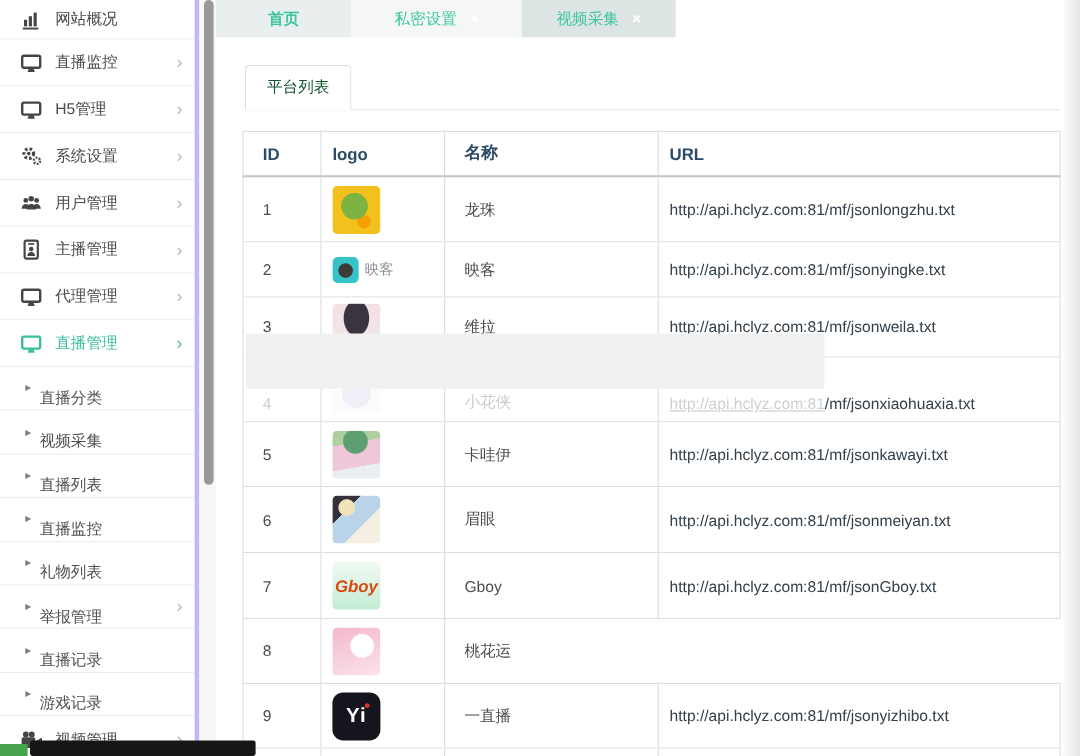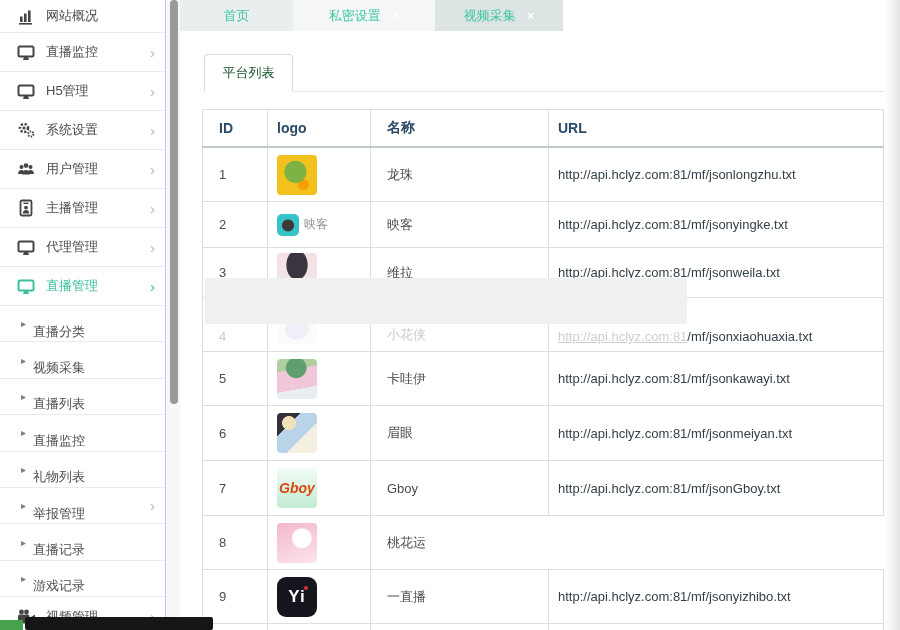--- a/index.html
+++ b/index.html
@@ -1,20 +1,20 @@
 <!DOCTYPE html>
 <html><head>
 <meta charset="utf-8">
 <style>
   html,body{margin:0;padding:0;background:#fff;}
   *{box-sizing:border-box;font-family:"Liberation Sans","DejaVu Sans",sans-serif;}
   #app{position:relative;width:900px;height:630px;overflow:hidden;background:#fff;}
 
   
-  .sidebar{position:absolute;left:0;top:0;width:166px;height:630px;background:#fdfdfd;border-right:1px solid #c4b5fd;}
+  .sidebar{position:absolute;left:0;top:0;width:166px;height:630px;background:#fdfdfd;border-right:4px solid #c4b5fd;}
   .s-item{display:flex;align-items:center;height:39px;padding:0 10px 0 15px;border-bottom:1px solid #ebebeb;color:#4a4a4a;font-size:13px;cursor:pointer;background:#fff;}
   .s-item .ic{width:22px;height:18px;margin-right:9px;display:flex;align-items:center;justify-content:center;color:#454545;flex:0 0 22px;}
   .s-item .lbl{flex:1;white-space:nowrap;}
   .chev{color:#b5b5b5;font-size:15px;line-height:1;margin-left:4px;}
   .s-item.active{color:#3bbf9e;}
   .s-item.active .ic{color:#3bbf9e;}
   .s-item.active .chev{color:#3bbf9e;}
   .s-sub{display:flex;align-items:center;height:36.4px;padding:0 10px 0 21px;border-bottom:1px solid #ebebeb;color:#4f4f4f;font-size:13px;cursor:pointer;background:#fff;}
   .s-sub .mk{color:#7d7d7d;font-size:10px;margin-right:7px;}
   .s-sub .lbl{flex:1;margin-top:16px;}
@@ -22,21 +22,21 @@
   
   .v-track{position:absolute;left:167px;top:0;width:13px;height:630px;background:#f7f7f7;}
   .v-thumb{position:absolute;left:170px;top:0;width:8px;height:404px;background:#999;border-radius:4px;}
 
   
   .main{position:absolute;left:180px;top:0;width:720px;height:630px;background:#fff;}
 
   .tabbar{position:absolute;left:0;top:0;height:31px;display:flex;}
   .top-tab{height:31px;display:flex;align-items:center;justify-content:center;gap:11px;font-size:13px;color:#3ec6a3;cursor:pointer;}
   .top-tab .x{color:#fff;font-weight:bold;font-size:13px;line-height:1;}
-  .tab-0{width:113px;background:#e9eeee;}
+  .tab-0{width:113px;background:#e9eeee;font-weight:bold;}
   .tab-1{width:142px;background:#f5f7f7;}
   .tab-2{width:128px;background:#dde4e4;}
 
   .panel-line{position:absolute;left:24px;top:91px;width:680px;height:1px;background:#e7e9e9;}
   .panel-tab{position:absolute;left:24px;top:54px;width:89px;height:38px;background:#fff;border:1px solid #d8dce0;border-bottom:1px solid #fff;border-radius:4px 4px 0 0;z-index:2;display:flex;align-items:center;justify-content:center;font-size:13px;color:#14532d;cursor:pointer;}
 
   
   .table{position:absolute;left:22px;top:109px;width:682px;border-top:1px solid #dcdfe2;}
   .t-row{display:flex;border-bottom:1px solid #dcdfe2;align-items:center;background:#fff;}
   .t-row.head{border-bottom:2px solid #c3c8cc;}

